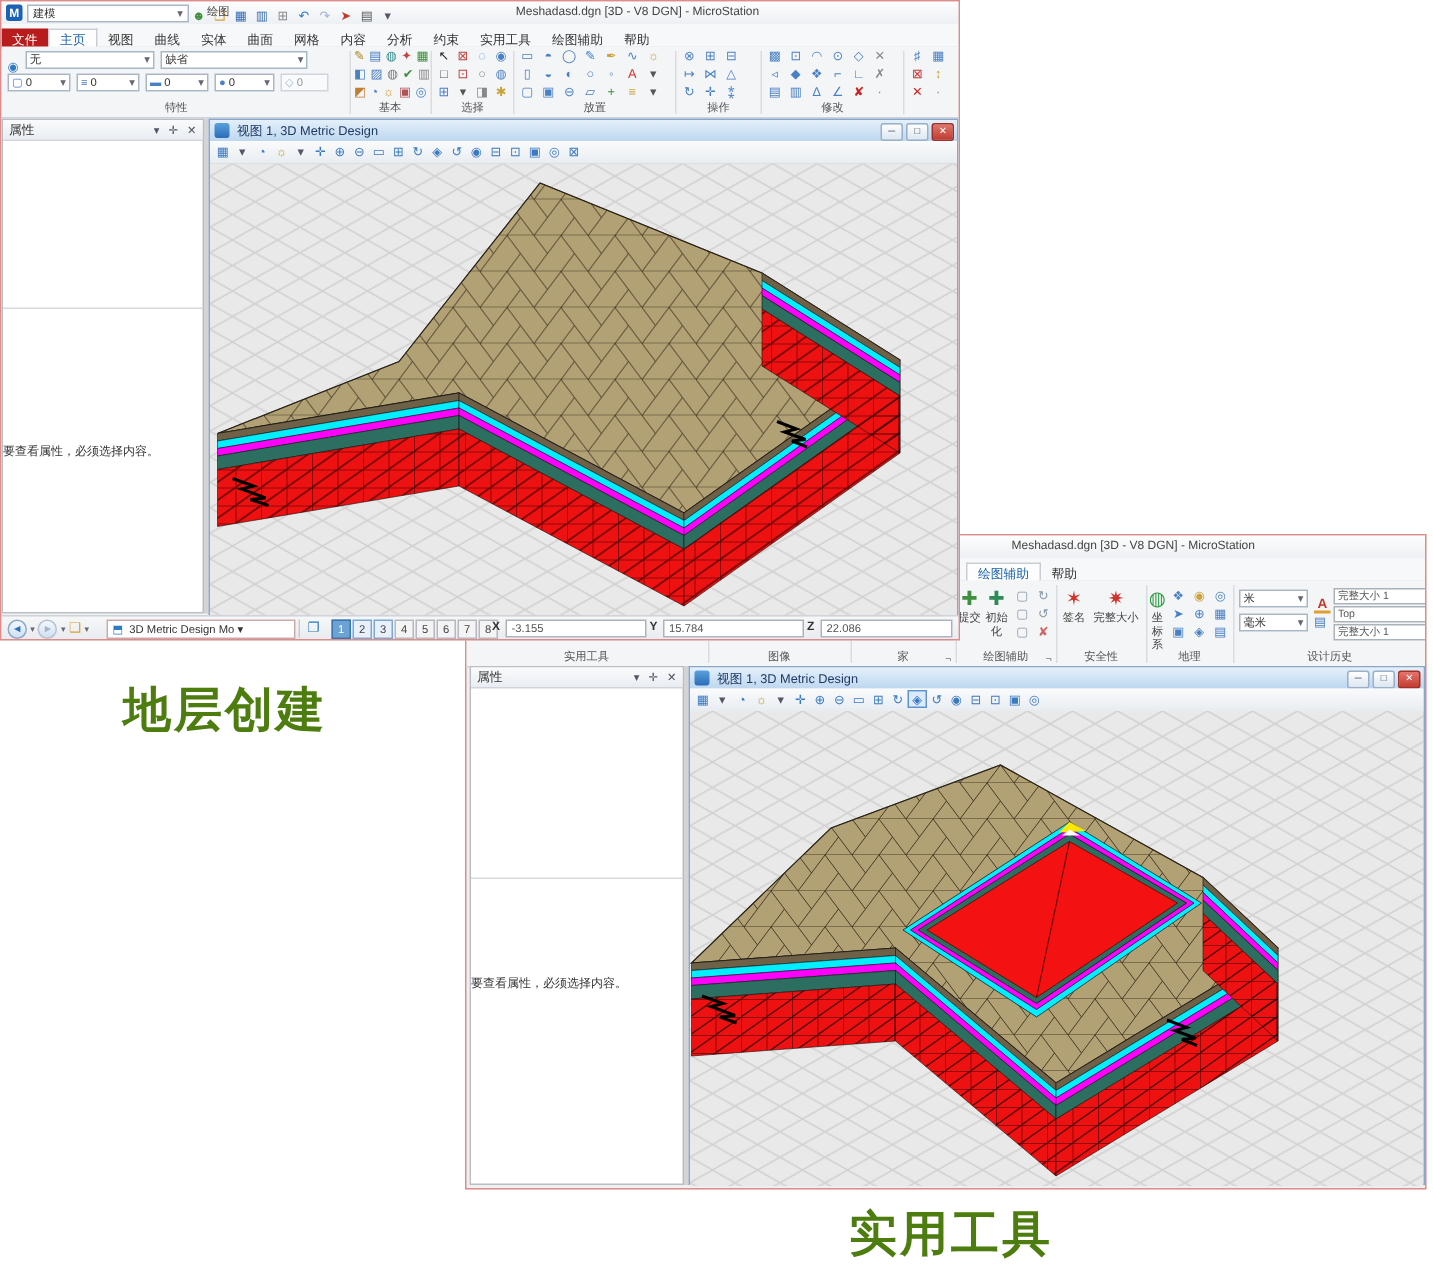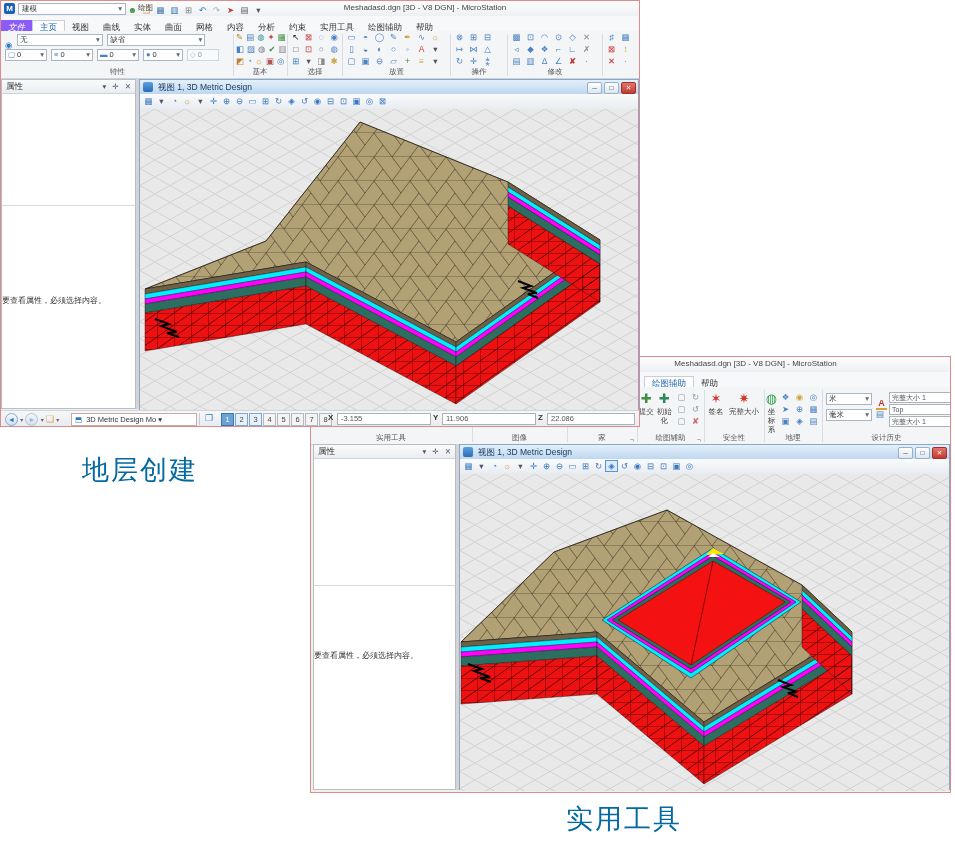--- a/index.html
+++ b/index.html
@@ -10,21 +10,21 @@
   .titlebar{position:absolute;left:0;right:0;top:0;height:15px;background:linear-gradient(#fdfdfd,#edf0f4);font-size:8px;color:#333;}
   .wtitle{position:absolute;top:2px;text-align:center;color:#444;white-space:nowrap;}
   .logo{position:absolute;left:3px;top:2px;width:11px;height:11px;background:#1b62b5;border-radius:2px;color:#fff;font-size:8px;line-height:11px;text-align:center;font-weight:bold;}
   .wfsel{position:absolute;left:17px;top:2px;width:100px;height:10px;border:1px solid #a9b6c4;background:#fff;font-size:7.5px;line-height:10px;padding:0 3px;color:#333;}
   .wfsel .car{float:right;color:#667;}
   .qat{position:absolute;left:124px;top:1px;height:13px;display:flex;align-items:center;gap:3px;font-size:9px;}
   .qat span{display:inline-block;line-height:12px;}
   .qlbl{font-size:7.5px;color:#444;}
   .tabrow{position:absolute;left:0;right:0;height:15px;background:#f7f8fa;border-bottom:1px solid #d7dce2;white-space:nowrap;}
   .tab{display:inline-block;padding:0 7px;font-size:8.5px;line-height:14px;color:#333;}
-  .tab-file{background:#8b5cf6;color:#fff;font-style:italic;}
+  .tab-file{background:#b91c1c;color:#fff;}
   .tab-active{background:#fdfdfd;color:#1a62ae;border:1px solid #c9ced5;border-bottom:none;line-height:13px;}
   .ribbon{position:absolute;left:0;right:0;background:#f4f5f7;border-bottom:1px solid #cdd3da;}
   .rgroup{position:absolute;top:0;bottom:0;}
   .rgroup:after{content:"";position:absolute;right:-2px;top:3px;bottom:2px;width:1px;background:#d9dde3;}
   .rlabel{position:absolute;left:0;right:0;bottom:1px;text-align:center;font-size:7.5px;color:#555;}
   .irow{display:flex;gap:3px;padding:1px 2px;}
   .ric{width:11px;height:10px;font-size:8.5px;line-height:10px;text-align:center;}
   .sel-ic{outline:1px solid #5e93cc;background:#dcebfb;}
   .sel{display:inline-block;height:10px;border:1px solid #a9b6c4;background:#fff;font-size:7.5px;line-height:10px;padding:0 2px;color:#333;vertical-align:top;box-sizing:content-box;}
   .sel .car{float:right;color:#667;margin-left:2px;}
@@ -61,21 +61,21 @@
   .coordlbl{font-weight:bold;font-size:8px;}
   .coordfld{display:inline-block;height:10px;border:1px solid #aab2bb;background:#fff;font-size:7.5px;line-height:10px;padding:0 3px;color:#555;vertical-align:top;}
   .vsep{position:absolute;top:2px;width:1px;height:12px;background:#c6ccd3;}
   
   .bigbtn{display:inline-block;width:30px;text-align:center;vertical-align:top;}
   .bigbtn .bg{font-size:13px;line-height:16px;display:block;}
   .bigbtn .bl{font-size:7.5px;color:#444;display:block;line-height:9px;}
   .afield{display:block;width:60px;height:9px;border:1px solid #aab2bb;background:#fff;font-size:7px;line-height:9px;padding:0 2px;color:#555;margin-bottom:1px;}
   .aicon{display:inline-block;width:11px;text-align:center;font-size:9px;font-weight:bold;color:#c0392b;border-bottom:2px solid #e0a030;line-height:10px;}
   
-  .caption{position:absolute;font-size:27px;color:#0369a1;letter-spacing:2px;}
+  .caption{position:absolute;font-size:32px;color:#4d7c0f;letter-spacing:2px;font-weight:bold;}
 </style>
 </head>
 <body>
 
 <div class="win" style="left:310px;top:356px;width:641px;height:437px;z-index:2;">
   <div class="titlebar">
     <div class="wtitle" style="left:250px;right:0;">Meshadasd.dgn [3D - V8 DGN] - MicroStation</div>
   </div>
   <div class="tabrow" style="top:15px;padding-left:333px;"><span class="tab tab-active">绘图辅助</span><span class="tab">帮助</span></div>
   <div class="ribbon" style="top:30px;height:57px;">
@@ -593,20 +593,20 @@
       <span class="ci">⬒</span>
       <span>3D Metric Design Mo</span>
       <span class="car">▾</span>
     </span>
     <span class="vsep" style="left:198px;"></span>
     <span class="item" style="left:204px;color:#2f7bc3;font-size:9px;">❐</span>
     <span class="item" style="left:220px;"><span class="vbtn vbtn-on">1</span><span class="vbtn vbtn-semi">2</span><span class="vbtn vbtn-semi">3</span><span class="vbtn">4</span><span class="vbtn">5</span><span class="vbtn">6</span><span class="vbtn">7</span><span class="vbtn">8</span></span>
     <span class="item coordlbl" style="left:327px;">X</span>
     <span class="coordfld" style="position:absolute;left:336px;top:2px;width:86px;">-3.155</span>
     <span class="item coordlbl" style="left:432px;">Y</span>
-    <span class="coordfld" style="position:absolute;left:441px;top:2px;width:86px;">11.906</span>
+    <span class="coordfld" style="position:absolute;left:441px;top:2px;width:86px;">15.784</span>
     <span class="item coordlbl" style="left:537px;">Z</span>
     <span class="coordfld" style="position:absolute;left:546px;top:2px;width:80px;">22.086</span>
   </div>
 </div>
 
 <div class="caption" style="left:82px;top:452px;">地层创建</div>
 <div class="caption" style="left:566px;top:801px;">实用工具</div>
 
 </body></html>

